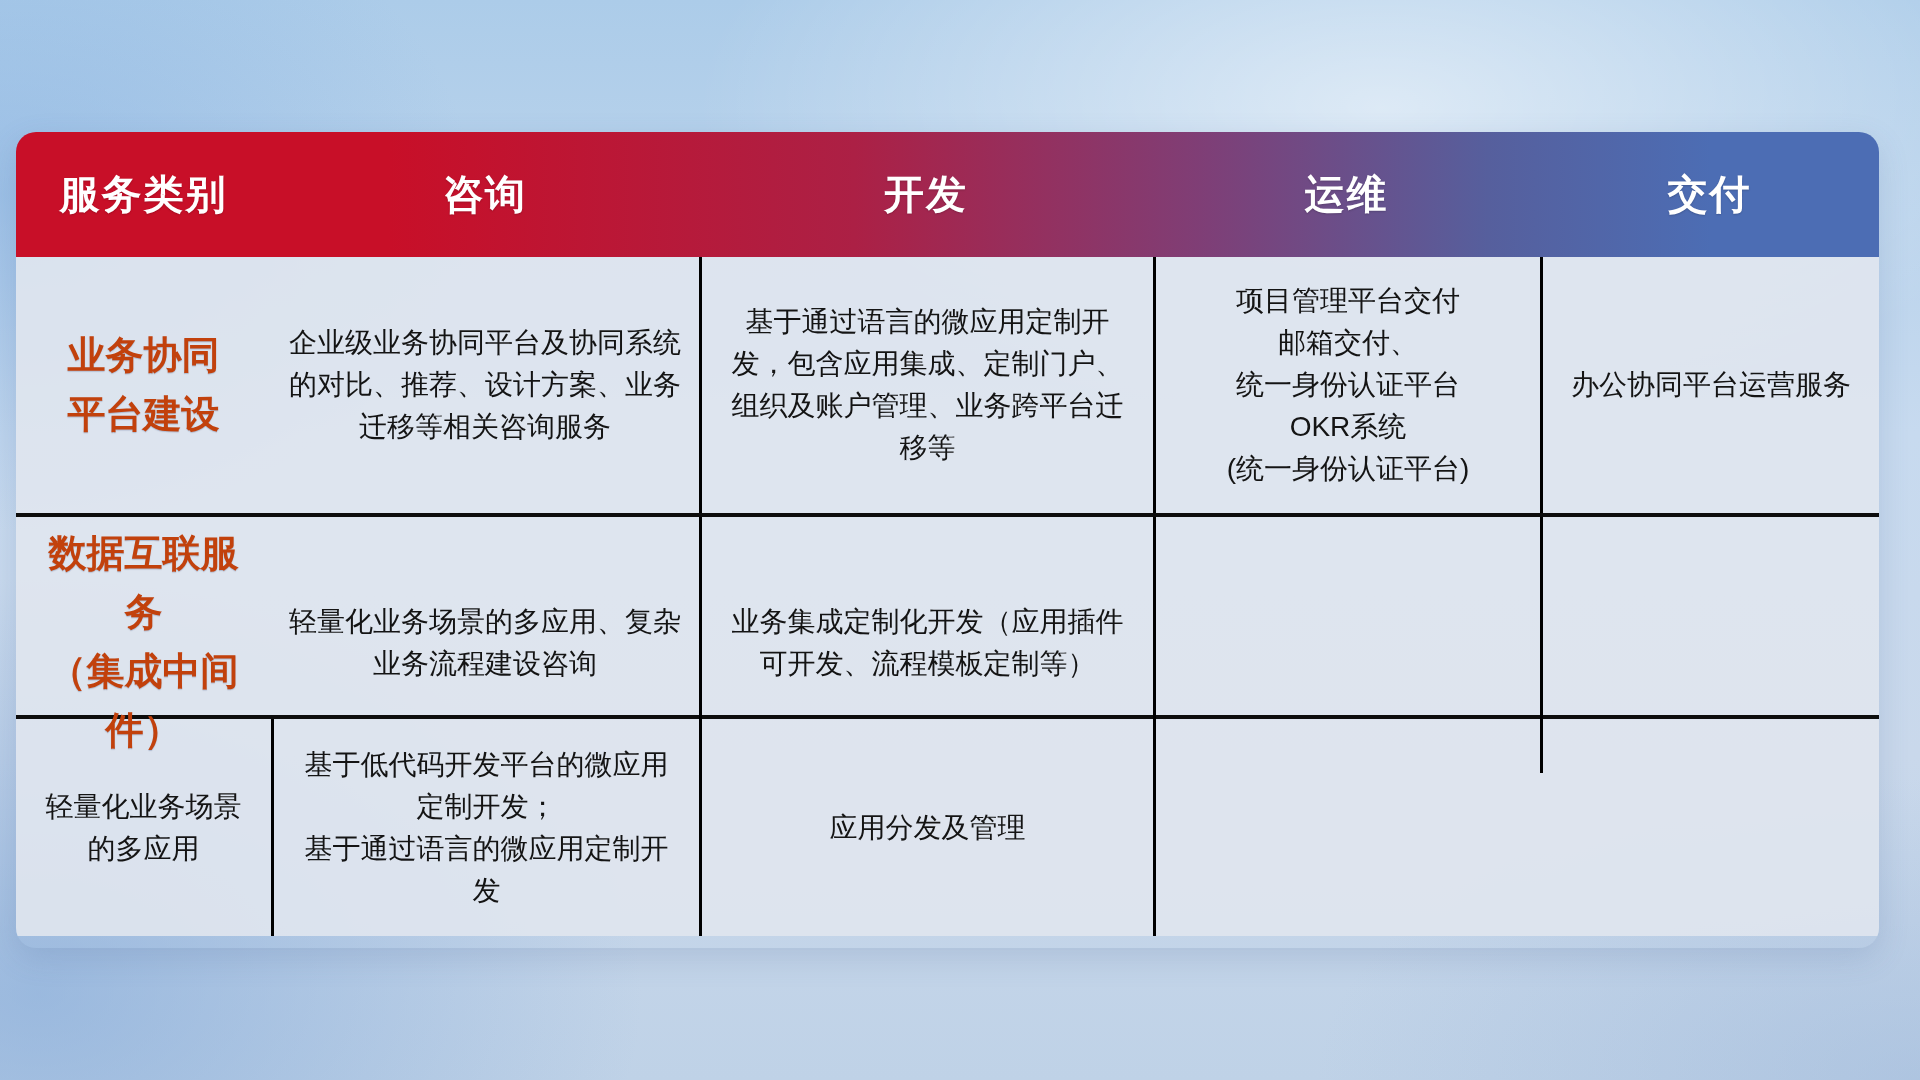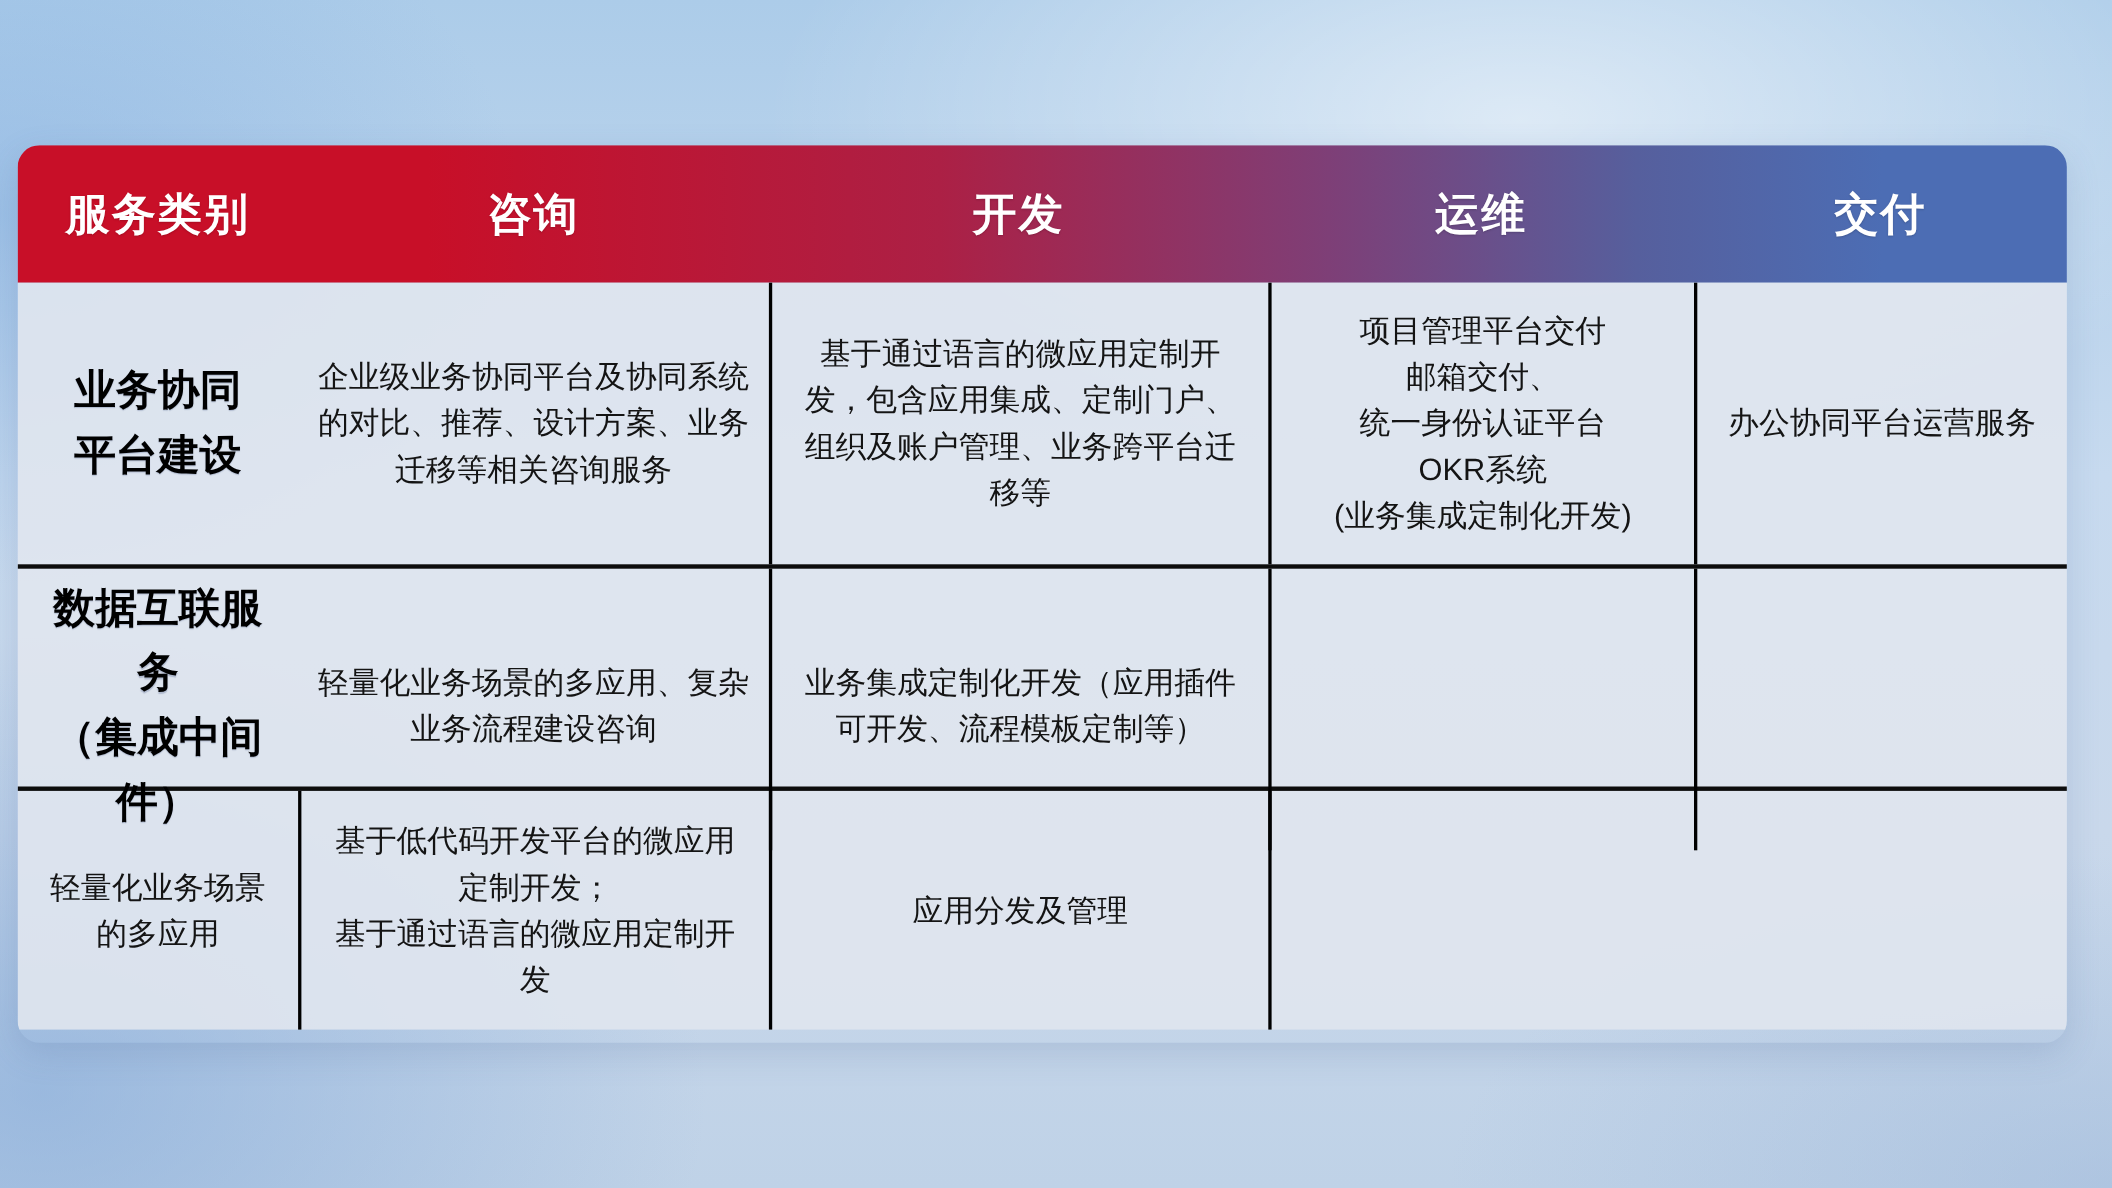--- a/index.html
+++ b/index.html
@@ -43,21 +43,21 @@
   .row-2 { height:202px;font-family:Liberation Mono, monospace; }
   .row-3 { height:221px; }
 
   .cell {
     display:flex; flex-direction:column; justify-content:center; align-items:center;
     text-align:center; padding:10px 18px;
     font-size:28px; line-height:1.5; color:#141414;
   }
   .cell.bordered { border-left:3px solid #000000;align-items:center; }
 
-  .cat-cell { font-weight:bold; font-size:38px; line-height:1.55; color:#000000;
+  .cat-cell { font-weight:bold; font-size:38px; line-height:1.55; color:#c2410c;
     text-shadow:0 1px 1px rgba(40,60,110,0.25); }
 </style>
 </head>
 <body>
 
 <div class="table-card">
 
   <div class="header-row grid-cols">
     <div class="header-cell">服务类别</div>
     <div class="header-cell">咨询</div>
@@ -73,21 +73,21 @@
         <div>业务协同</div>
         <div>平台建设</div>
       </div>
       <div class="cell">企业级业务协同平台及协同系统的对比、推荐、设计方案、业务迁移等相关咨询服务</div>
       <div class="cell bordered">基于通过语言的微应用定制开发，包含应用集成、定制门户、组织及账户管理、业务跨平台迁移等</div>
       <div class="cell bordered">
         <div>项目管理平台交付</div>
         <div>邮箱交付、</div>
         <div>统一身份认证平台</div>
         <div>OKR系统</div>
-        <div>(业务集成定制化开发)</div>
+        <div>(统一身份认证平台)</div>
       </div>
       <div class="cell bordered">办公协同平台运营服务</div>
     </div>
 
     <div class="body-row row-2 grid-cols">
       <div class="cell cat-cell">
         <div>数据互联服务</div>
         <div>（集成中间件）</div>
       </div>
       <div class="cell">轻量化业务场景的多应用、复杂业务流程建设咨询</div>

